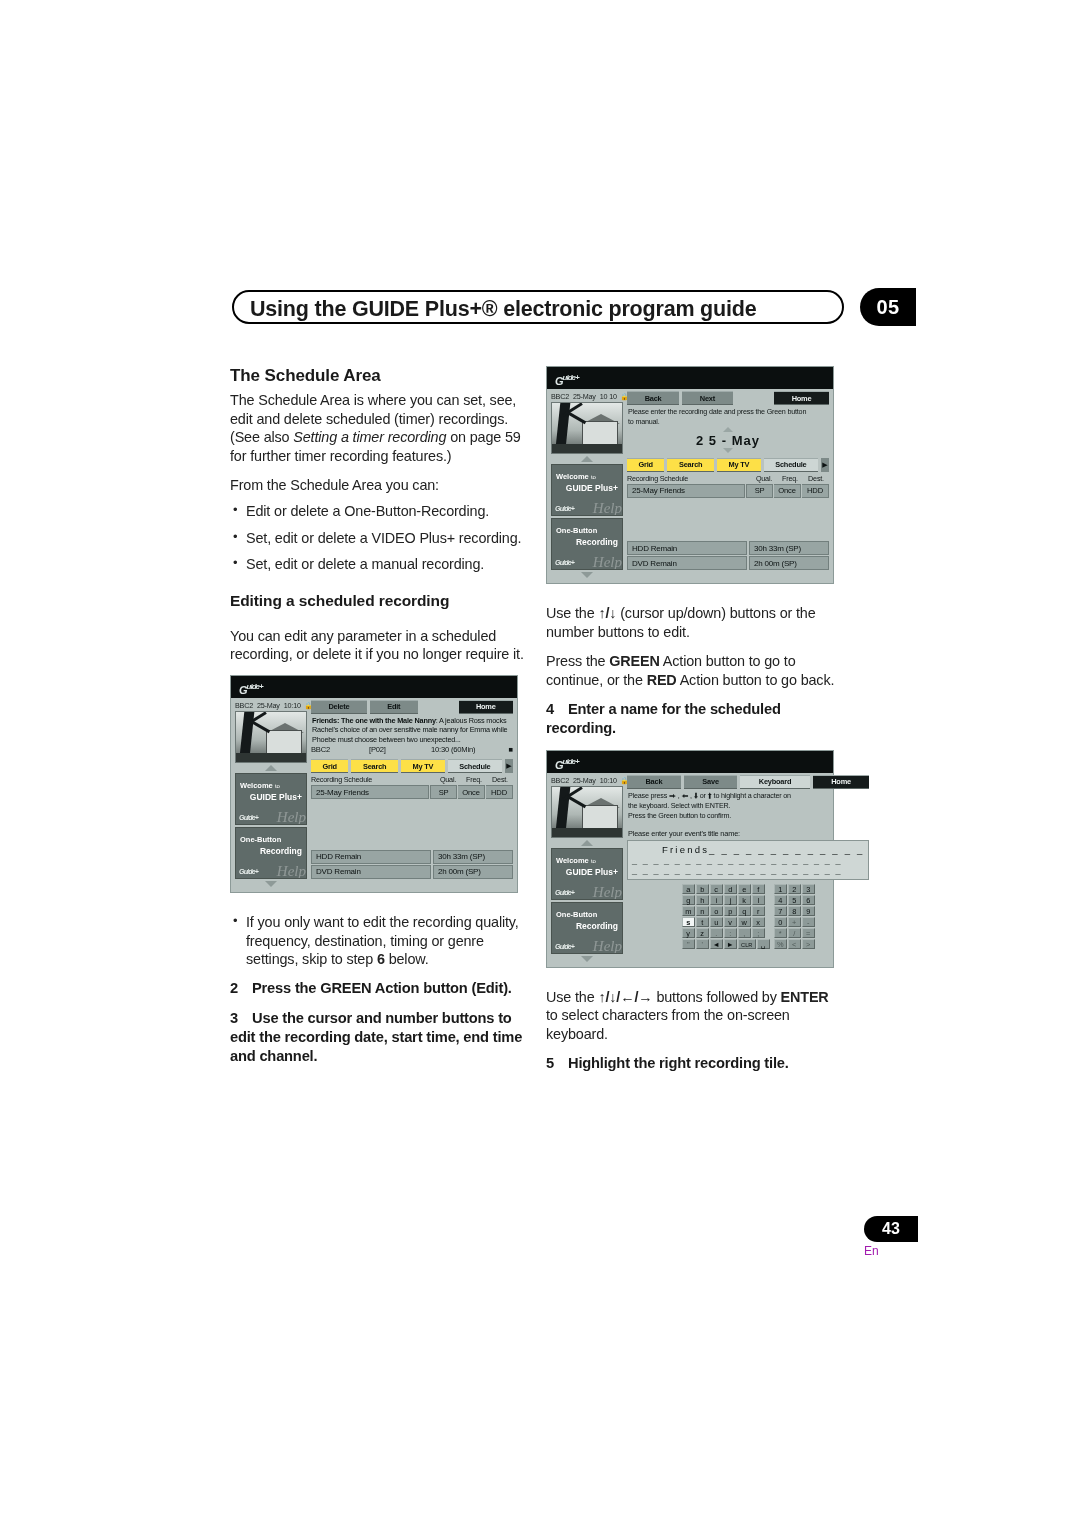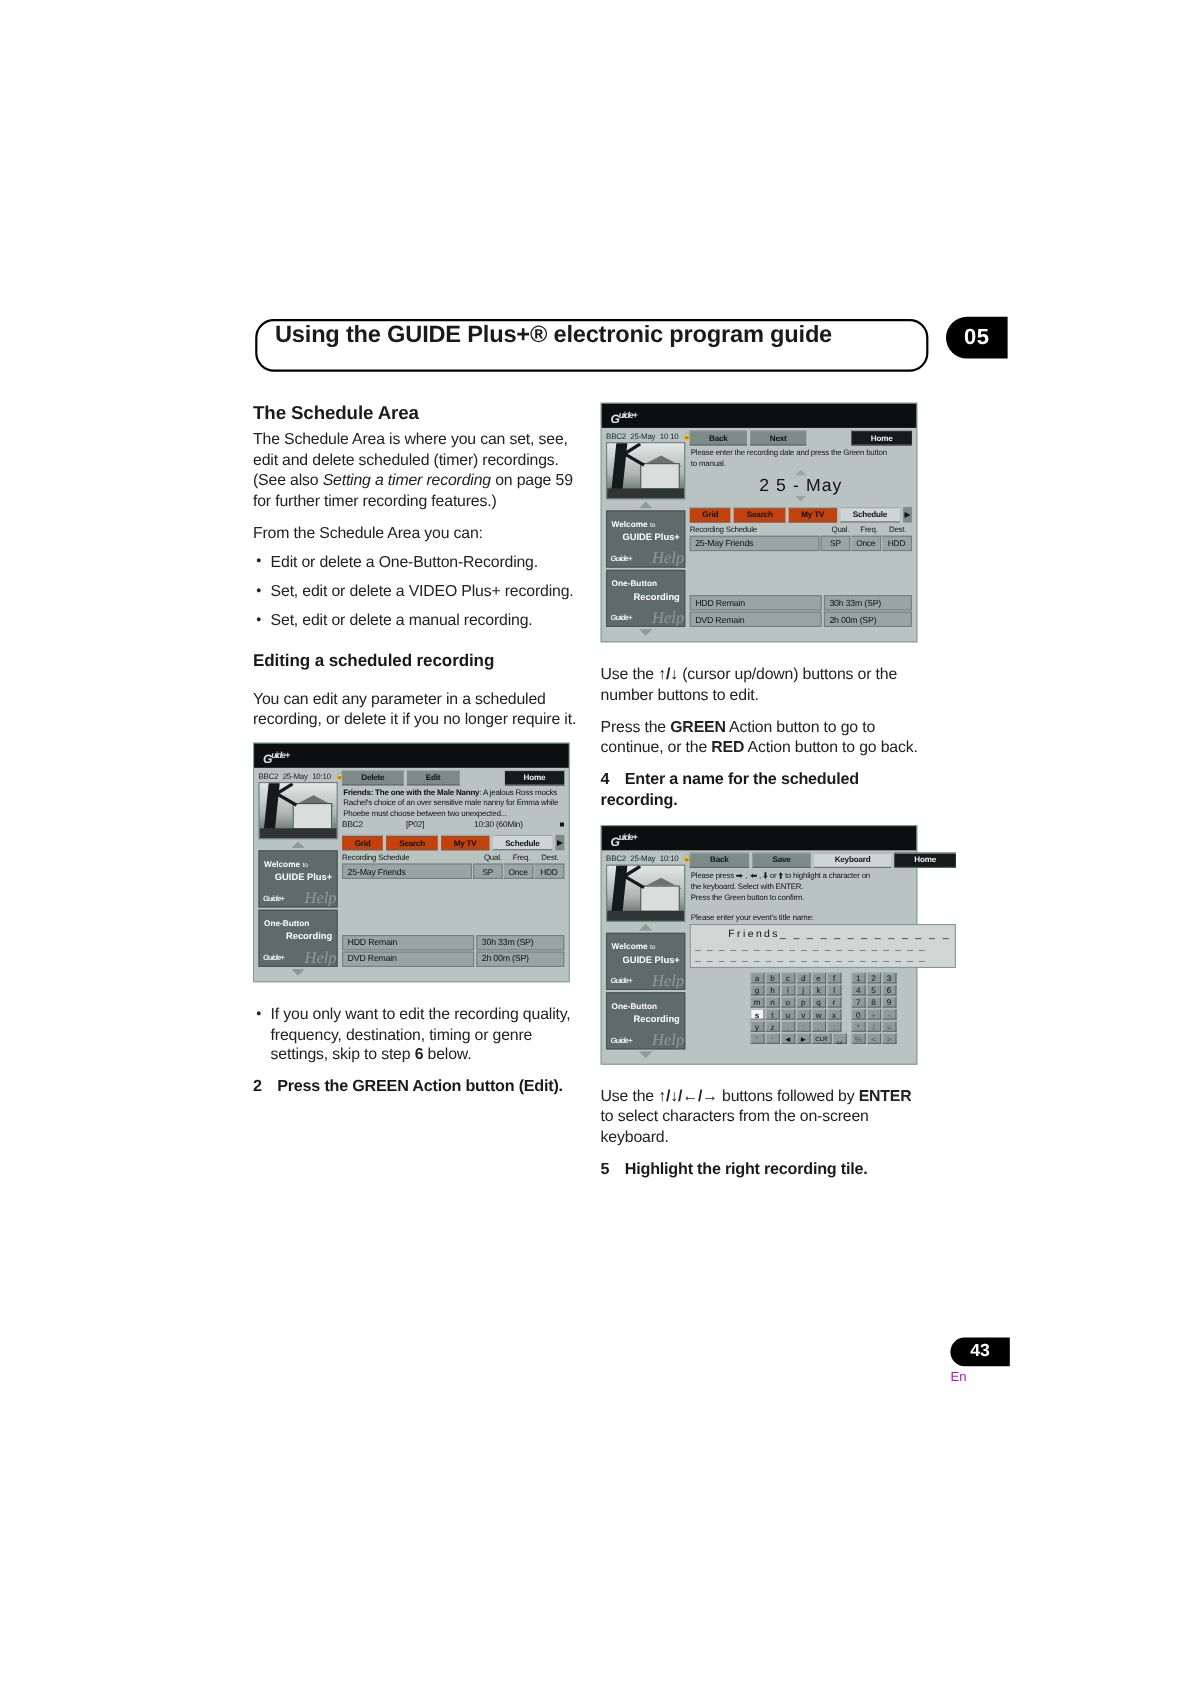--- a/index.html
+++ b/index.html
@@ -12,25 +12,25 @@
     font-family: "Liberation Sans", sans-serif;
     color: #1a1a1a;
     overflow: hidden;
   }
   .page { position: absolute; inset: 0; }
 
   
   .head-bar {
     position: absolute;
     left: 232px; top: 290px;
-    width: 612px; height: 48px;
+    width: 612px; height: 34px;
     border: 2px solid #000;
     border-radius: 17px;
     box-sizing: border-box;
-    display: flex; align-items: flex-start;
+    display: flex; align-items: flex-end;
   }
   .head-title {
     font-size: 21.5px;
     font-weight: bold;
     letter-spacing: -0.2px;
     padding-left: 16px;
     white-space: nowrap;
   }
   .chapter-tab {
     position: absolute;
@@ -187,33 +187,33 @@
   }
   .btn.dark { background:#151b1b; color:#eef3f2; }
   .btn.sel  { background:#cdd6d4; color:#101616; }
   .btn.spacer { background: transparent; border: none; }
 
   .msg {
     font-size: 7.2px; line-height: 9.3px; color:#131919;
     letter-spacing:-0.2px; margin: 1px 0 0 1px;
   }
   .datebox {
-    text-align:center; font-size:16px; font-weight:normal; color:#0e1414;
+    text-align:center; font-size:13px; font-weight:bold; color:#0e1414;
     letter-spacing: 1px; margin: 1px 0 0 0; position: relative;
   }
   .spin-up, .spin-dn {
     width:0;height:0;margin:0 auto;
     border-left:5px solid transparent;border-right:5px solid transparent;
   }
   .spin-up { border-bottom:5px solid #9aa6a4; }
   .spin-dn { border-top:5px solid #9aa6a4; }
 
   .navrow { display:flex; gap:3px; margin-top: 5px; align-items:stretch; }
   .navbtn {
-    flex:1 1 auto; background:#c2410c; color:#0d1313; text-align:center;
+    flex:1 1 auto; background:#fde047; color:#0d1313; text-align:center;
     font-size:7.4px; font-weight:bold; padding:1.5px 0; letter-spacing:-0.2px;
     border-top:1px solid #9fabaa; border-bottom:1px solid #5c6765;
   }
   .navbtn.active { background:#cdd6d4; }
   .navarrow {
     width:8px; background:#7d8a88; color:#0d1313; font-size:7px;
     display:flex; align-items:center; justify-content:center;
   }
 
   .schedhdr {
@@ -428,20 +428,23 @@
     <ul class="bullets">
       <li>
         <span>If you only want to edit the recording quality, frequency, destination, timing or genre settings, skip to step </span><span class="bold">6</span><span> below.</span>
       </li>
     </ul>
 
     <p class="step">
       <span class="num">2</span><span>Press the GREEN Action button (Edit).</span>
     </p>
 
+    <p class="step">
+      <span class="num">3</span><span>Use the cursor and number buttons to edit the recording date, start time, end time and channel.</span>
+    </p>
   </div>
 
   <div class="col col-right">
 
     <div class="shot">
       <div class="topbar">
         <span class="logo-g">G<span class="plus">uide+</span></span>
       </div>
       <div class="shot-body">
         <div class="lcol">

